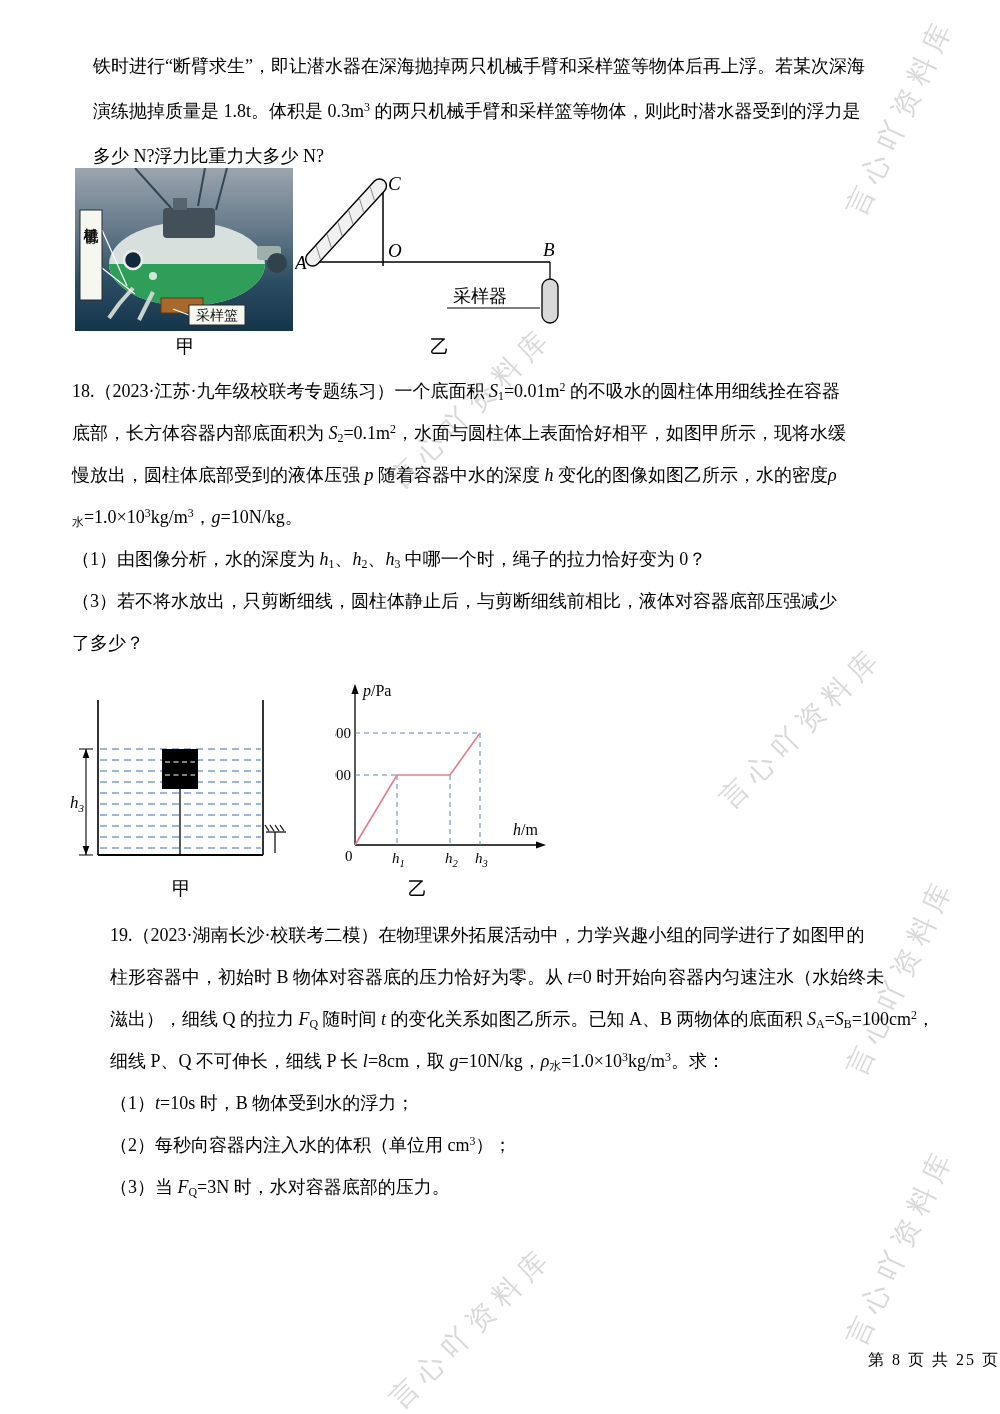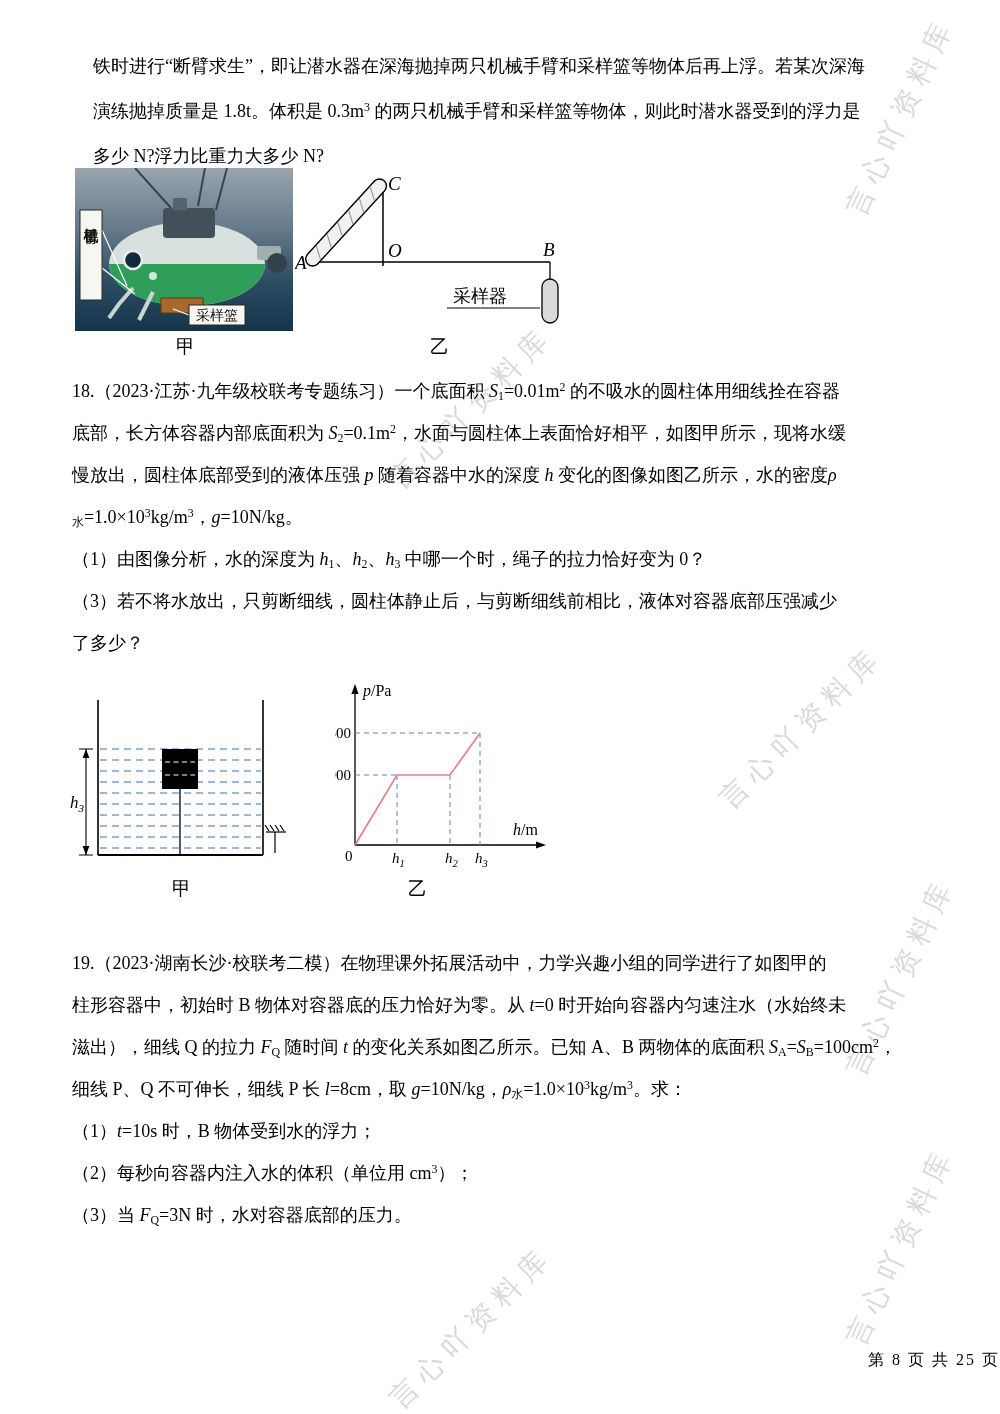--- a/index.html
+++ b/index.html
@@ -178,21 +178,21 @@
     <text x="178" y="157" font-size="16"><tspan class="ital">h</tspan><tspan>/m</tspan></text>
     <text x="16" y="60" font-size="15" text-anchor="end">1500</text>
     <text x="16" y="102" font-size="15" text-anchor="end">900</text>
     <text x="10" y="183" font-size="15">0</text>
     <text x="57" y="185" font-size="15" class="ital"><tspan>h</tspan><tspan dy="4" font-size="10.5">1</tspan></text>
     <text x="110" y="185" font-size="15" class="ital"><tspan>h</tspan><tspan dy="4" font-size="10.5">2</tspan></text>
     <text x="140" y="185" font-size="15" class="ital"><tspan>h</tspan><tspan dy="4" font-size="10.5">3</tspan></text>
   </svg>
   <div class="cap" style="left:408px;top:876px;">乙</div>
 
-  <div class="para lh42" style="top:942px;">
+  <div class="para lh42" style="top:914px;margin-left:38px;">
     <div class="line">19.（2023·湖南长沙·校联考二模）在物理课外拓展活动中，力学兴趣小组的同学进行了如图甲的</div>
     <div class="line">柱形容器中，初始时 B 物体对容器底的压力恰好为零。从 <i>t</i>=0 时开始向容器内匀速注水（水始终未</div>
     <div class="line">滋出），细线 Q 的拉力 <i>F</i><sub>Q</sub> 随时间 <i>t</i> 的变化关系如图乙所示。已知 A、B 两物体的底面积 <i>S</i><sub>A</sub>=<i>S</i><sub>B</sub>=100cm<sup>2</sup>，</div>
     <div class="line">细线 P、Q 不可伸长，细线 P 长 <i>l</i>=8cm，取 <i>g</i>=10N/kg，<i>ρ</i><sub>水</sub>=1.0×10<sup>3</sup>kg/m<sup>3</sup>。求：</div>
     <div class="line">（1）<i>t</i>=10s 时，B 物体受到水的浮力；</div>
     <div class="line">（2）每秒向容器内注入水的体积（单位用 cm<sup>3</sup>）；</div>
     <div class="line">（3）当 <i>F</i><sub>Q</sub>=3N 时，水对容器底部的压力。</div>
   </div>
 
   <div class="footer">第 8 页 共 25 页</div>

